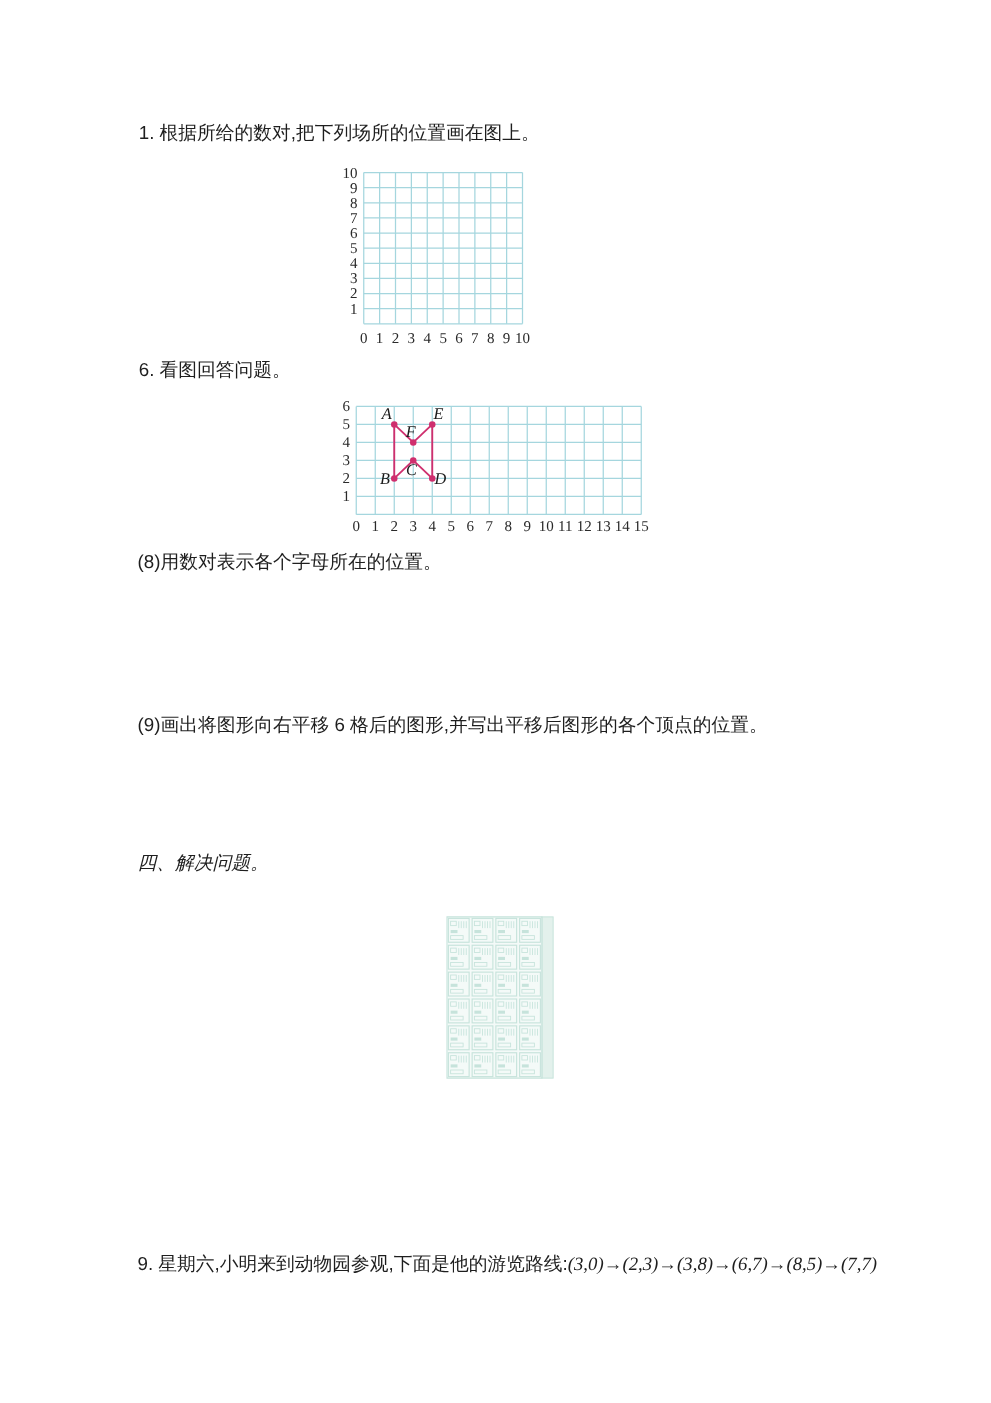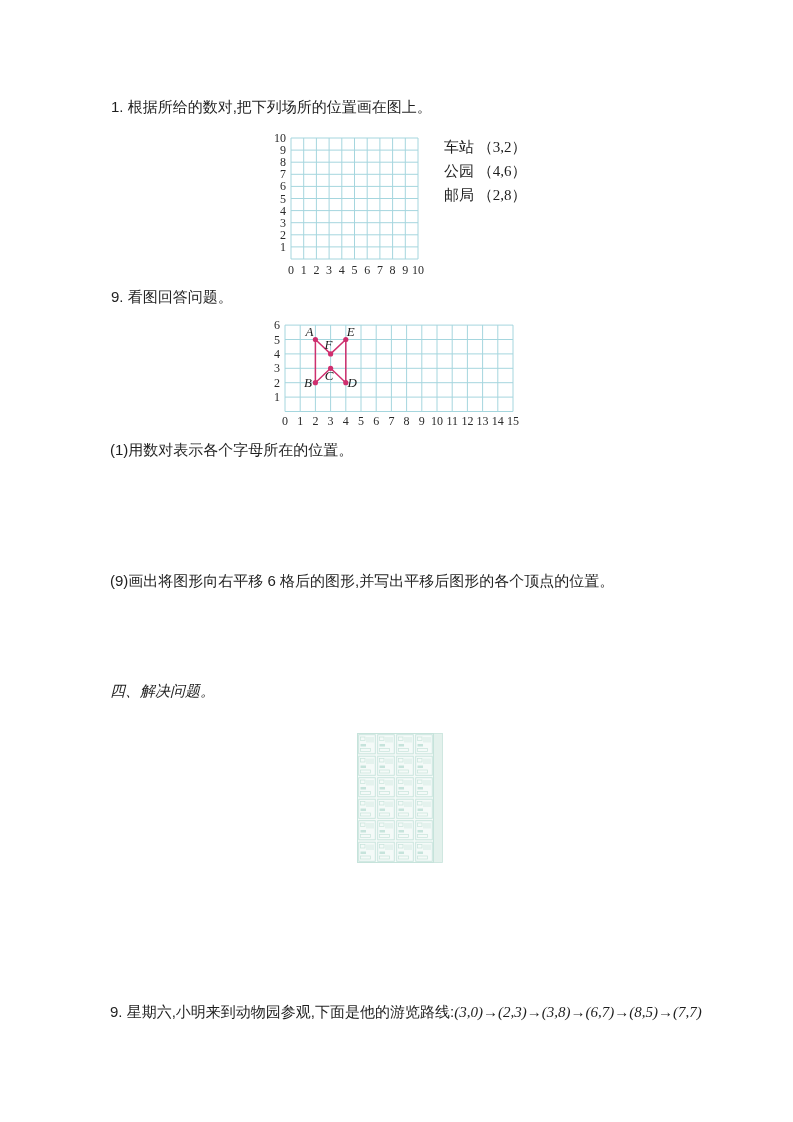--- a/index.html
+++ b/index.html
@@ -66,27 +66,22 @@
       <text x="24" y="98.7" text-anchor="end" class="tick">3</text>
       <text x="24" y="86.6" text-anchor="end" class="tick">4</text>
       <text x="24" y="74.5" text-anchor="end" class="tick">5</text>
       <text x="24" y="62.4" text-anchor="end" class="tick">6</text>
       <text x="24" y="50.3" text-anchor="end" class="tick">7</text>
       <text x="24" y="38.2" text-anchor="end" class="tick">8</text>
       <text x="24" y="26.1" text-anchor="end" class="tick">9</text>
       <text x="24" y="14" text-anchor="end" class="tick">10</text>
     </svg>
 
-  <div class="places" style="left:444px;top:135px">
-    <div class="place-row"><span>车站</span>&nbsp;<span>（3,2）</span></div>
-    <div class="place-row"><span>公园</span>&nbsp;<span>（4,6）</span></div>
-    <div class="place-row"><span>邮局</span>&nbsp;<span>（2,8）</span></div>
-  </div>
-
-  <p class="t sans" style="left:111px;top:287px">9. 看图回答问题。</p>
+
+  <p class="t sans" style="left:111px;top:287px">6. 看图回答问题。</p>
 
   <svg id="grid2" class="fig" style="left:262px;top:318px" width="280" height="115">
       <line x1="23" y1="7.1" x2="23" y2="93.5" stroke="#a5d6de" stroke-width="1"></line>
       <line x1="38.2" y1="7.1" x2="38.2" y2="93.5" stroke="#a5d6de" stroke-width="1"></line>
       <line x1="53.4" y1="7.1" x2="53.4" y2="93.5" stroke="#a5d6de" stroke-width="1"></line>
       <line x1="68.6" y1="7.1" x2="68.6" y2="93.5" stroke="#a5d6de" stroke-width="1"></line>
       <line x1="83.8" y1="7.1" x2="83.8" y2="93.5" stroke="#a5d6de" stroke-width="1"></line>
       <line x1="99" y1="7.1" x2="99" y2="93.5" stroke="#a5d6de" stroke-width="1"></line>
       <line x1="114.19999999999999" y1="7.1" x2="114.19999999999999" y2="93.5" stroke="#a5d6de" stroke-width="1"></line>
       <line x1="129.39999999999998" y1="7.1" x2="129.39999999999998" y2="93.5" stroke="#a5d6de" stroke-width="1"></line>
@@ -140,21 +135,21 @@
       <circle cx="68.6" cy="50.300000000000004" r="2.6" fill="#cf2f6e"></circle>
       <text x="67.1" y="61.800000000000004" text-anchor="middle" class="ptlabel">C</text>
       <circle cx="83.8" cy="64.7" r="2.6" fill="#cf2f6e"></circle>
       <text x="90.3" y="69.2" text-anchor="middle" class="ptlabel">D</text>
       <circle cx="83.8" cy="21.5" r="2.6" fill="#cf2f6e"></circle>
       <text x="88.8" y="17.5" text-anchor="middle" class="ptlabel">E</text>
       <circle cx="68.6" cy="35.9" r="2.6" fill="#cf2f6e"></circle>
       <text x="66.6" y="31.4" text-anchor="middle" class="ptlabel">F</text>
     </svg>
 
-  <p class="t sans" style="left:110px;top:440px">(1)用数对表示各个字母所在的位置。</p>
+  <p class="t sans" style="left:110px;top:440px">(8)用数对表示各个字母所在的位置。</p>
 
   <p class="t sans" style="left:110px;top:571px">(9)画出将图形向右平移 6 格后的图形,并写出平移后图形的各个顶点的位置。</p>
 
   <p class="t serif" style="left:110px;top:681px">四、解决问题。</p>
 
 
   <svg id="lockers" class="fig" style="left:357px;top:732px" width="88" height="132">
       <rect x="76.5" y="1.5" width="9" height="129" fill="#e3f1ec" stroke="#c6e3db" stroke-width="0.8"></rect>
       <rect x="0.5" y="1.5" width="76" height="129" fill="#f4faf8" stroke="#c6e3db" stroke-width="1"></rect>
       <rect x="1.7" y="2.7" width="16.6" height="19.1" fill="none" stroke="#c6e3db" stroke-width="0.9"></rect>

